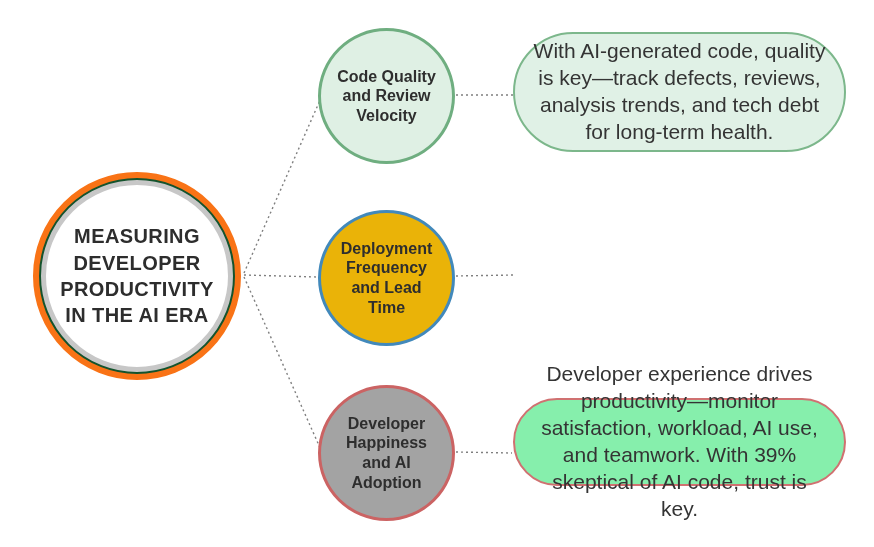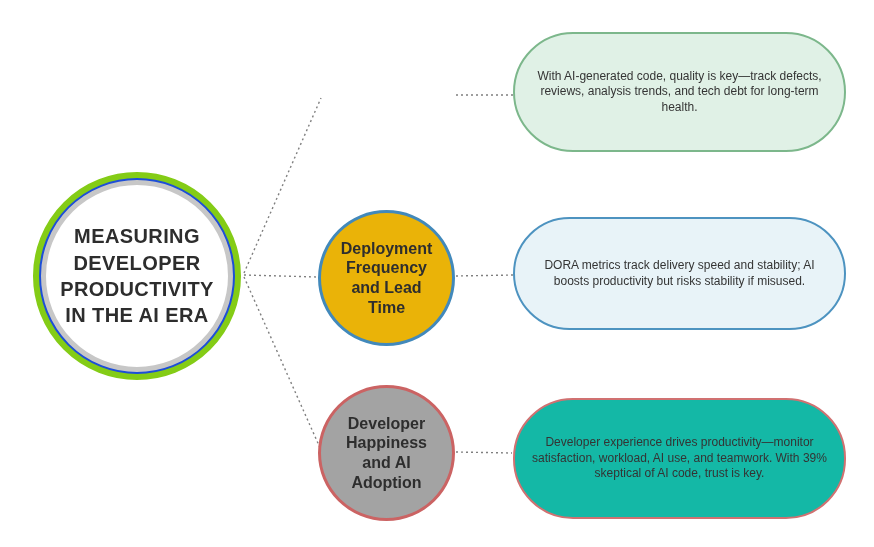--- a/index.html
+++ b/index.html
@@ -21,22 +21,22 @@
     width: 874px; height: 547px;
     pointer-events: none;
   }
 
   
   .hub {
     position: absolute;
     left: 33px; top: 172px;
     width: 208px; height: 208px;
     border-radius: 50%;
-    border: 6px solid #84cc16;
-    background: #1d4ed8;
+    border: 6px solid #f97316;
+    background: #14532d;
     display: flex;
     align-items: center;
     justify-content: center;
   }
   .hub-inner {
     position: absolute;
     left: 2px; top: 2px; right: 2px; bottom: 2px;
     border-radius: 50%;
     border: 5px solid #c7c7c7;
     background: #ffffff;
@@ -86,28 +86,28 @@
     border-style: solid;
     border-width: 2px;
     border-radius: 60px;
     display: flex;
     align-items: center;
     justify-content: center;
   }
   .pill-text {
     width: 296px;
     text-align: center;
-    font-size: 12px;
+    font-size: 21px;
     line-height: 1.28;
     font-weight: 500;
     color: #343434;
   }
   .pill-green { top: 32px;  height: 120px; border-color: #7cb78b; background: #e0f1e6; }
   .pill-blue  { top: 217px; height: 113px; border-color: #4d93c0; background: #e8f3f8; }
-  .pill-red   { top: 398px; height: 121px; border-color: #d07171; background: #14b8a6; }
+  .pill-red   { top: 398px; height: 88px; border-color: #d07171; background: #86efac; }
 </style>
 </head>
 <body>
 
 <div class="canvas">
 
   <svg class="connectors" width="874" height="547" viewBox="0 0 874 547" xmlns="http://www.w3.org/2000/svg">
     <g stroke="#7f7f7f" stroke-width="1.4" fill="none" stroke-dasharray="2 3">
       <line x1="244" y1="273" x2="321" y2="98"></line>
       <line x1="244" y1="275" x2="317" y2="277"></line>
@@ -117,29 +117,29 @@
       <line x1="456" y1="452" x2="512" y2="453"></line>
     </g>
   </svg>
 
   <div class="hub">
     <div class="hub-inner">
       <div class="hub-title">MEASURING DEVELOPER PRODUCTIVITY IN THE AI ERA</div>
     </div>
   </div>
 
+  <div class="node node-green">
+    <div class="node-label">Code Quality and Review Velocity</div>
+  </div>
   <div class="pill pill-green">
     <div class="pill-text">With AI-generated code, quality is key—track defects, reviews, analysis trends, and tech debt for long-term health.</div>
   </div>
 
   <div class="node node-blue">
     <div class="node-label">Deployment Frequency and Lead Time</div>
-  </div>
-  <div class="pill pill-blue">
-    <div class="pill-text">DORA metrics track delivery speed and stability; AI boosts productivity but risks stability if misused.</div>
   </div>
 
   <div class="node node-red">
     <div class="node-label">Developer Happiness and AI Adoption</div>
   </div>
   <div class="pill pill-red">
     <div class="pill-text">Developer experience drives productivity—monitor satisfaction, workload, AI use, and teamwork. With 39% skeptical of AI code, trust is key.</div>
   </div>
 
 </div>

